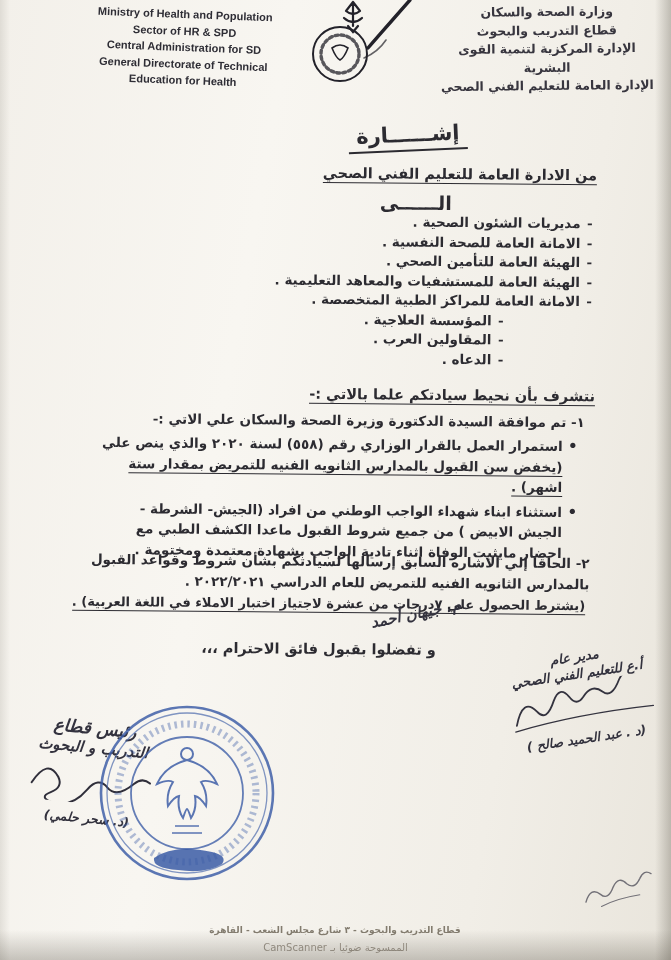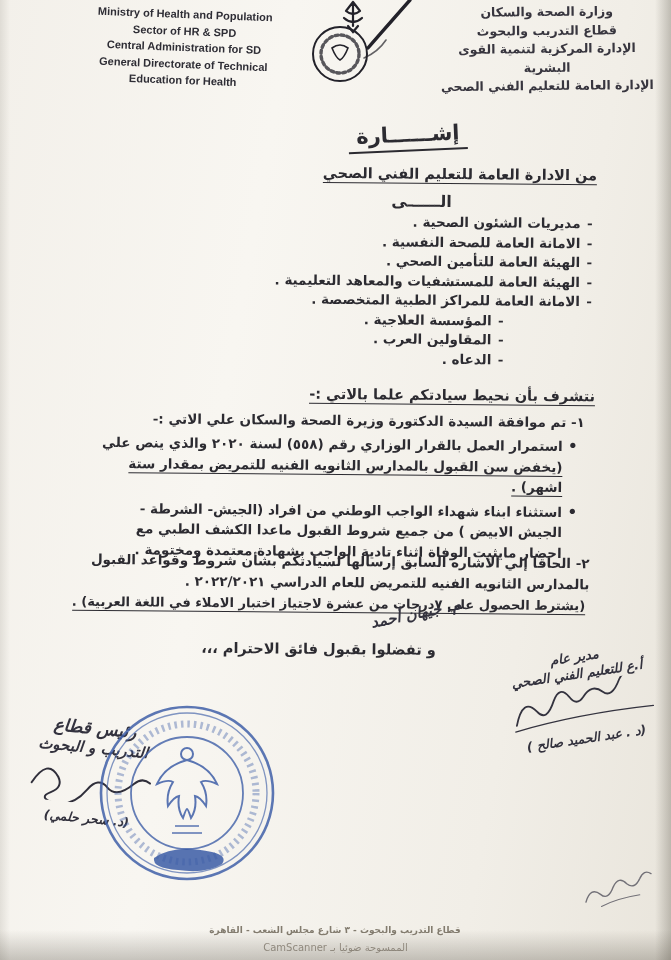--- a/index.html
+++ b/index.html
@@ -19,21 +19,21 @@
   
   .eng-header{left:58px; top:6px; width:252px; text-align:center; transform:rotate(2.2deg);
     font-family:"Liberation Sans",sans-serif; font-weight:700; font-size:11px; line-height:16.5px; color:#2e2d35;}
   .ar-header{right:10px; top:3px; width:228px; text-align:center; transform:rotate(-0.6deg);
     font-size:12.5px; line-height:18.5px; color:#38363f;}
   .logo{left:296px; top:-2px;}
   
   .tilt{left:0; top:0; width:671px; height:960px; transform:rotate(0.5deg); transform-origin:336px 400px;}
   .subject{right:206px; top:122px; font-size:21px; border-bottom:2px solid #2c2b31; padding:0 8px 3px; transform:rotate(-3deg);}
   .from-line{right:76px; top:165px; font-size:14.5px;}
-  .to-line{right:221px; top:191px; font-size:16px;}
+  .to-line{right:221px; top:191px; font-size:19px;}
   .recipients{right:92px; top:212px; width:330px; list-style:none; margin:0; padding:0; font-size:13.5px; line-height:19.5px;}
   .recipients li{position:relative;}
   .recipients li::before{content:"-"; position:absolute; right:-12px; top:0;}
   .recipients li.indent{padding-right:88px;}
   .recipients li.indent::before{right:76px;}
   .intro{right:76px; top:386px; font-size:14.5px;}
   .item1{right:86px; top:412px; font-size:13.5px;}
   .bullets{right:108px; top:434px; width:470px; list-style:none; margin:0; padding:0; font-size:13.5px; line-height:20.5px; text-align:right;}
   .bullets li{position:relative; margin-bottom:4px;}
   .bullets li::before{content:"\2022"; position:absolute; right:-15px; top:0; font-size:15px;}

